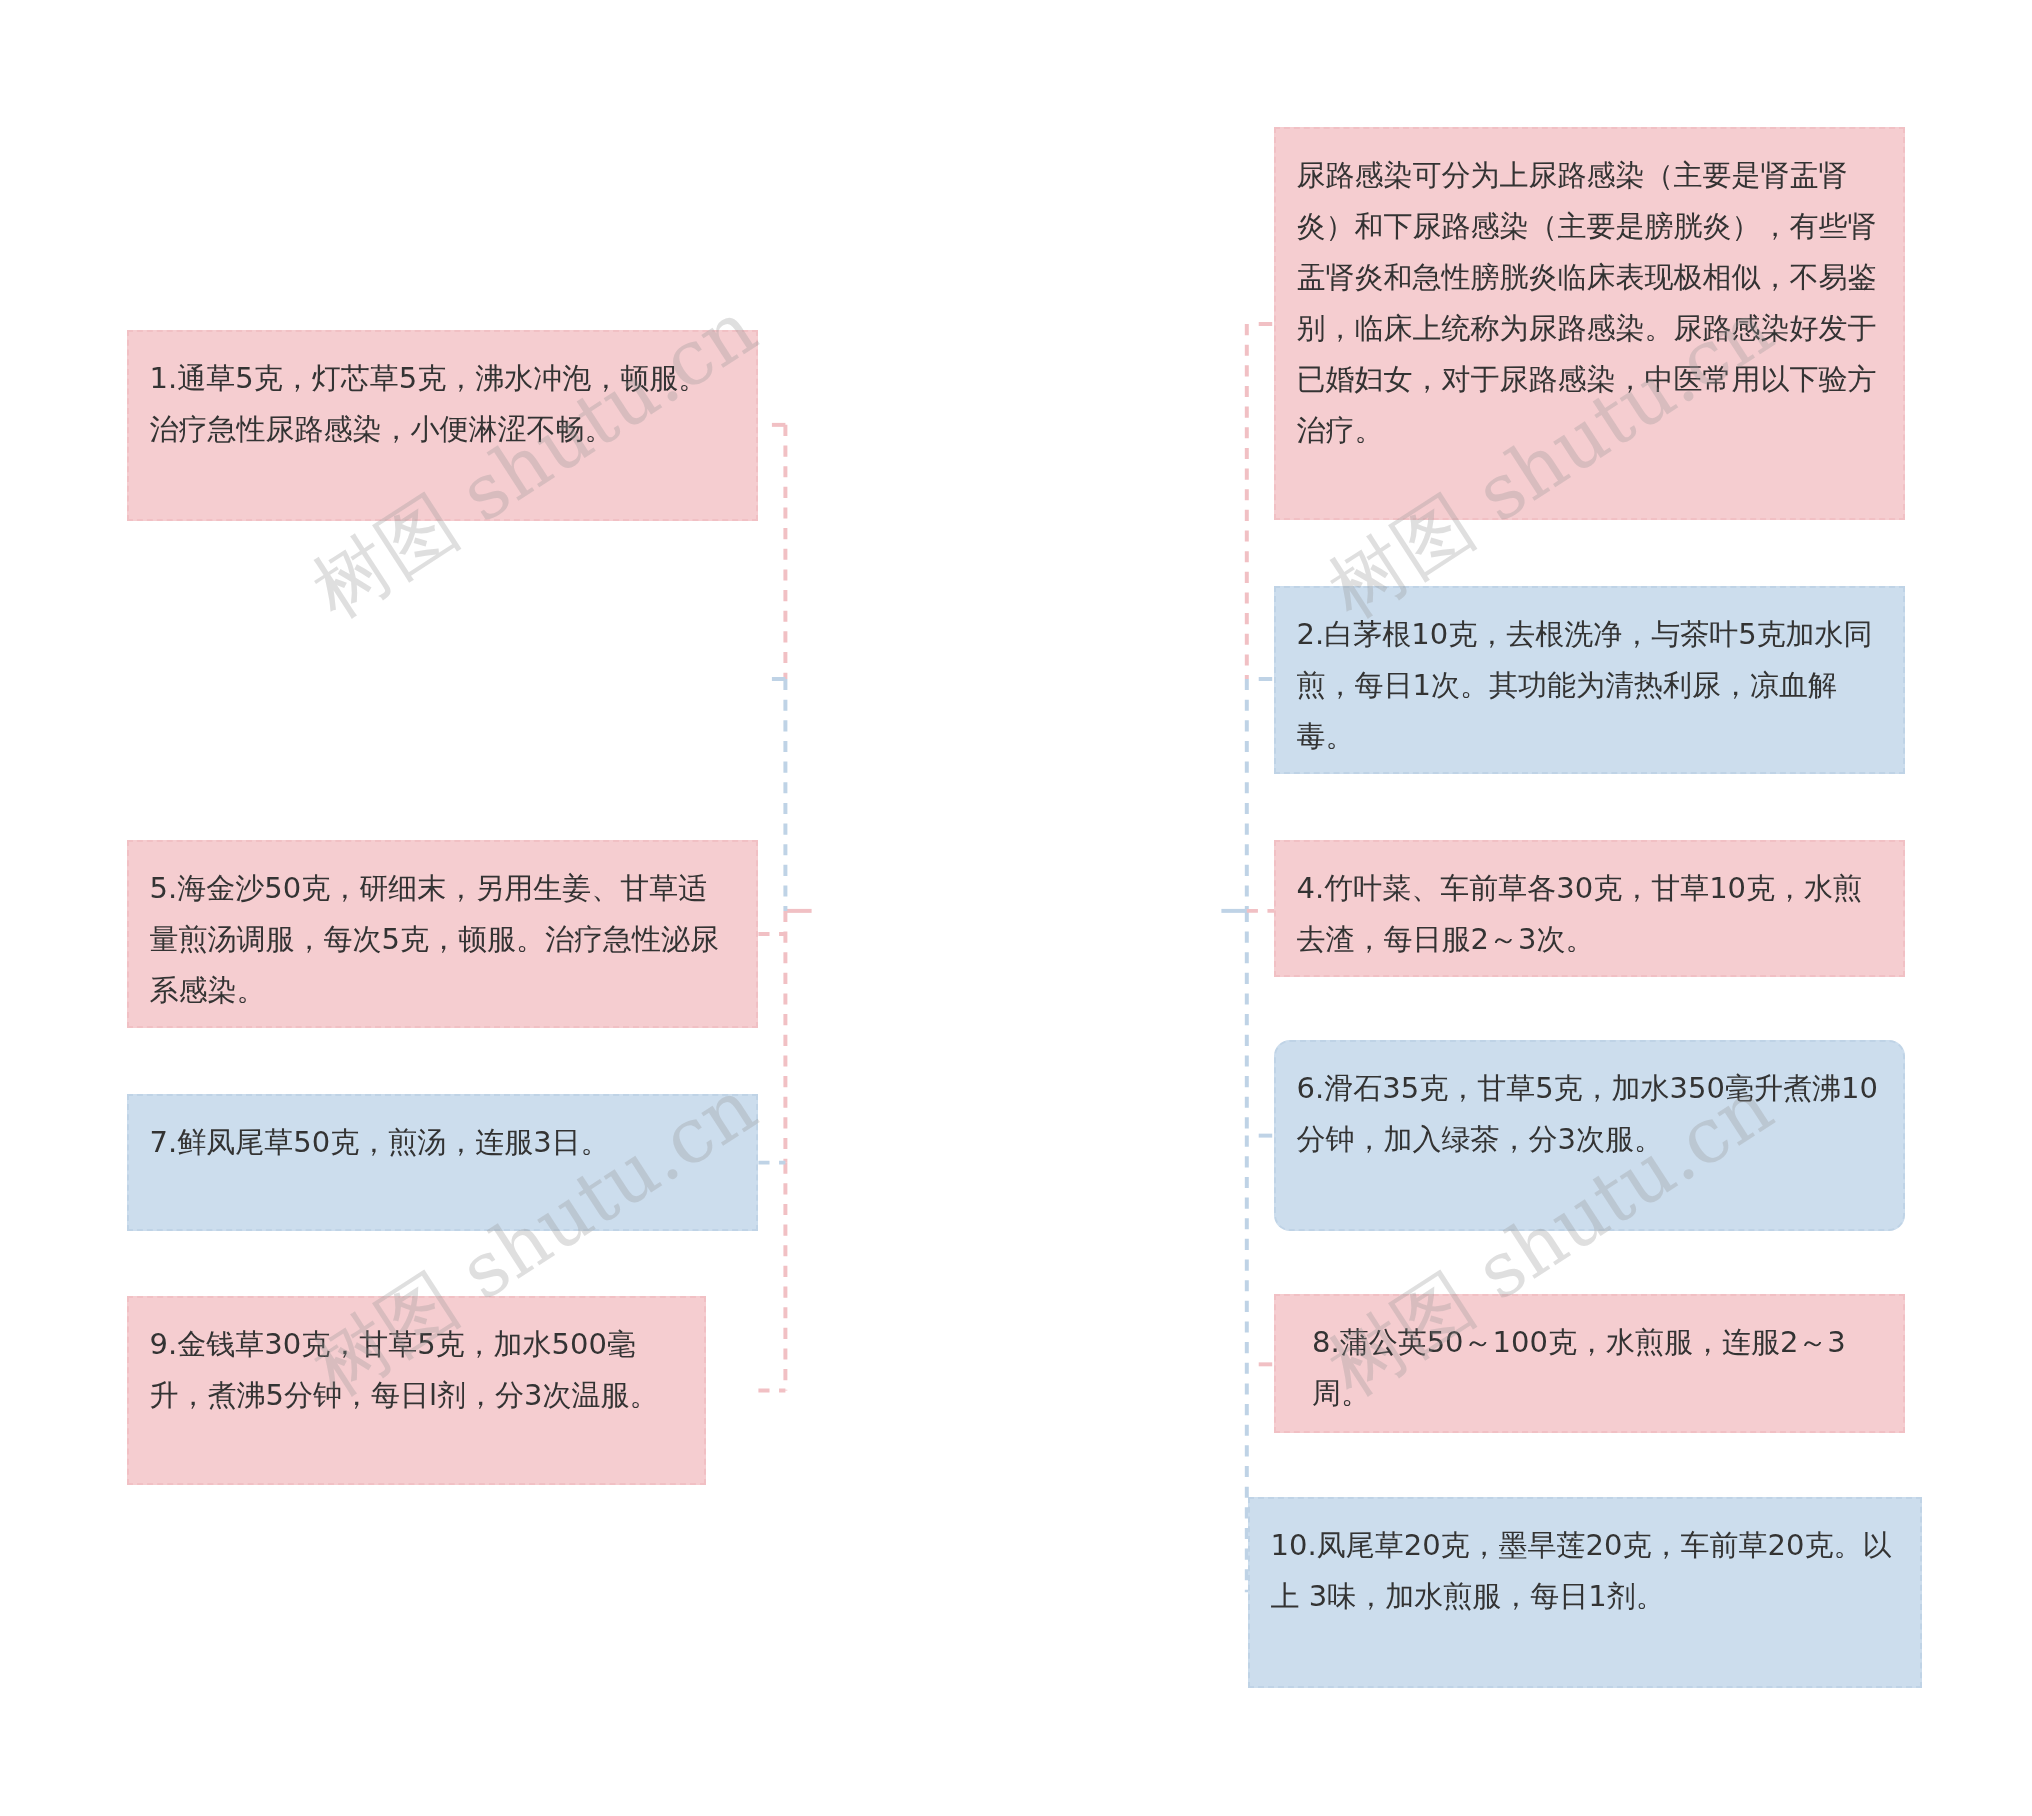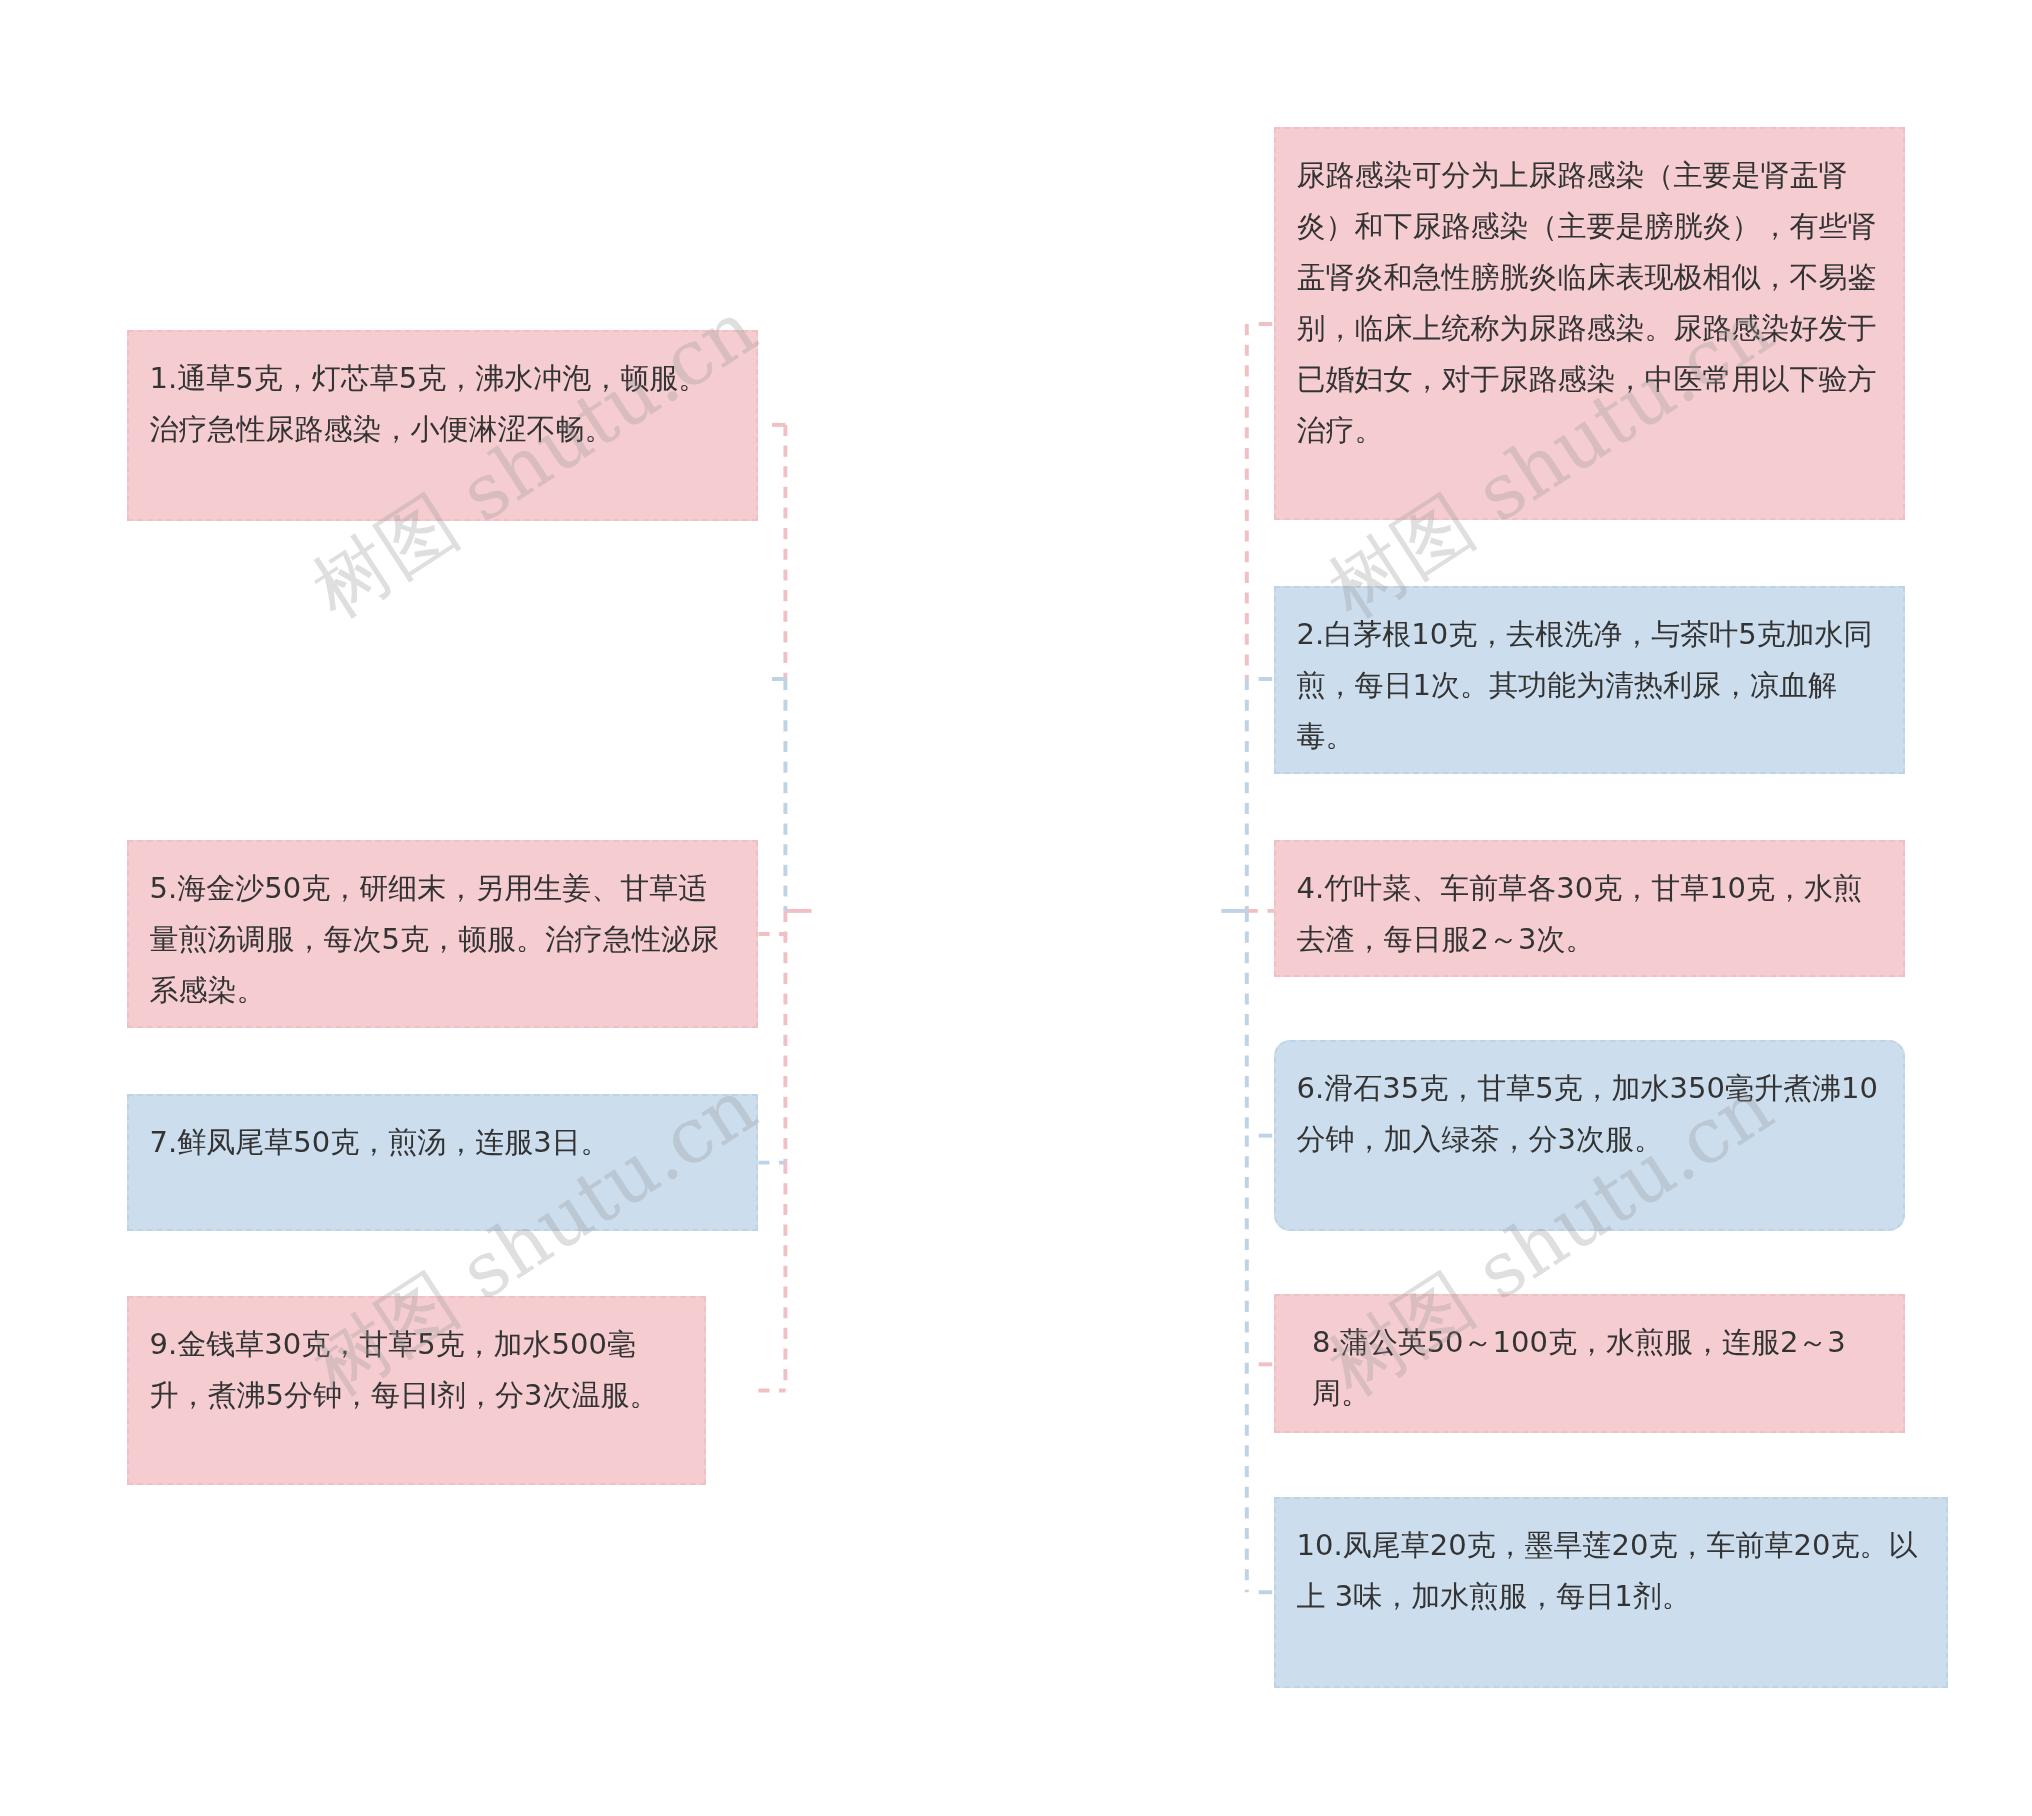--- a/index.html
+++ b/index.html
@@ -84,21 +84,21 @@
   </div>
   <div class="node pink" style="left:1274px; top:840px; width:631px; height:137px;">
     <span>4.竹叶菜、车前草各30克，甘草10克，水煎去渣，每日服2～3次。</span>
   </div>
   <div class="node blue" style="left:1274px; top:1040px; width:631px; height:191px;border-radius:16px;">
     <span>6.滑石35克，甘草5克，加水350毫升煮沸10分钟，加入绿茶，分3次服。</span>
   </div>
   <div class="node pink" style="left:1274px; top:1294px; width:631px; height:139px;padding-left:36px;">
     <span>8.蒲公英50～100克，水煎服，连服2～3周。</span>
   </div>
-  <div class="node blue" style="left:1274px; top:1497px; width:674px; height:191px;">
+  <div class="node blue" style="left:1248px; top:1497px; width:674px; height:191px;">
     <span>10.凤尾草20克，墨旱莲20克，车前草20克。以上 3味，加水煎服，每日1剂。</span>
   </div>
 
   <div class="watermark" style="left:294px; top:556px;">树图 shutu.cn</div>
   <div class="watermark" style="left:1310px; top:556px;">树图 shutu.cn</div>
   <div class="watermark" style="left:294px; top:1334px;">树图 shutu.cn</div>
   <div class="watermark" style="left:1310px; top:1334px;">树图 shutu.cn</div>
 </div>
 
 

